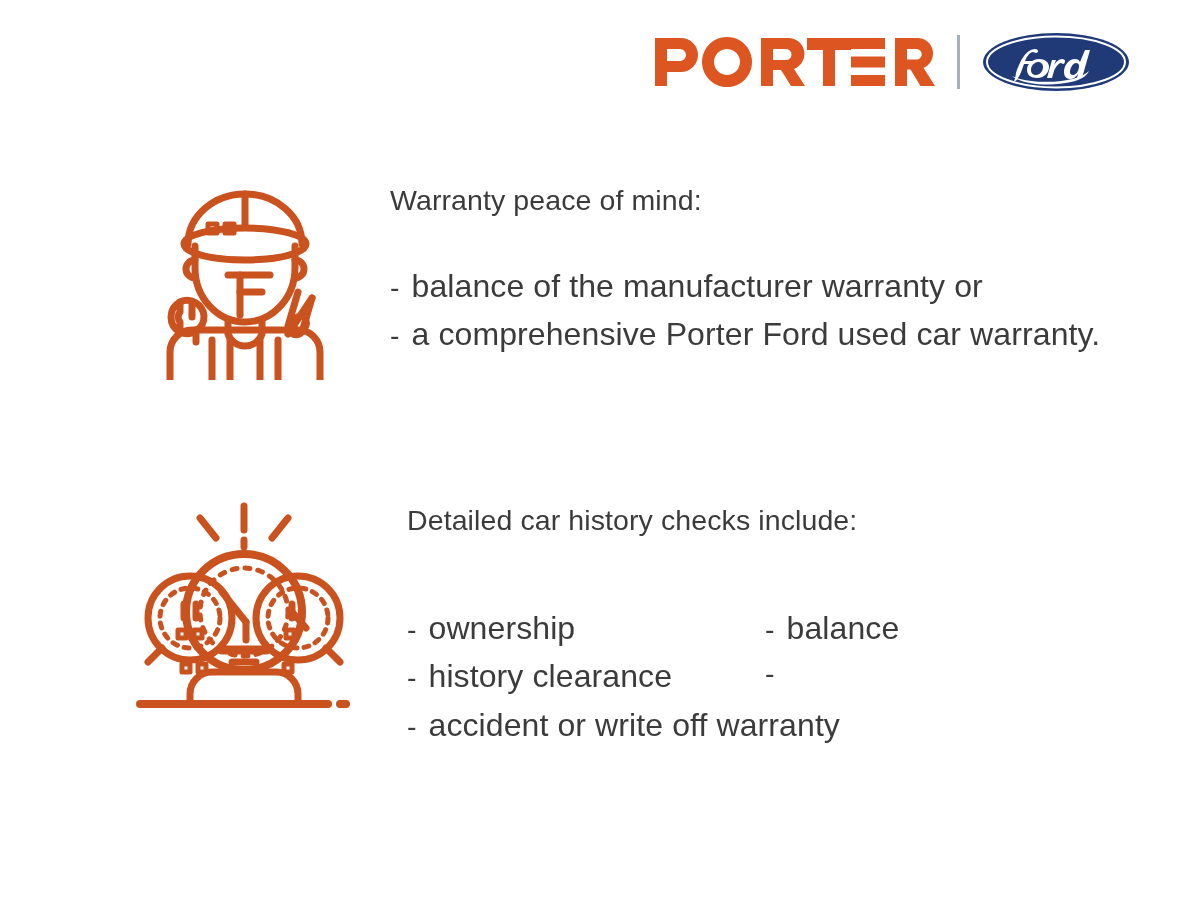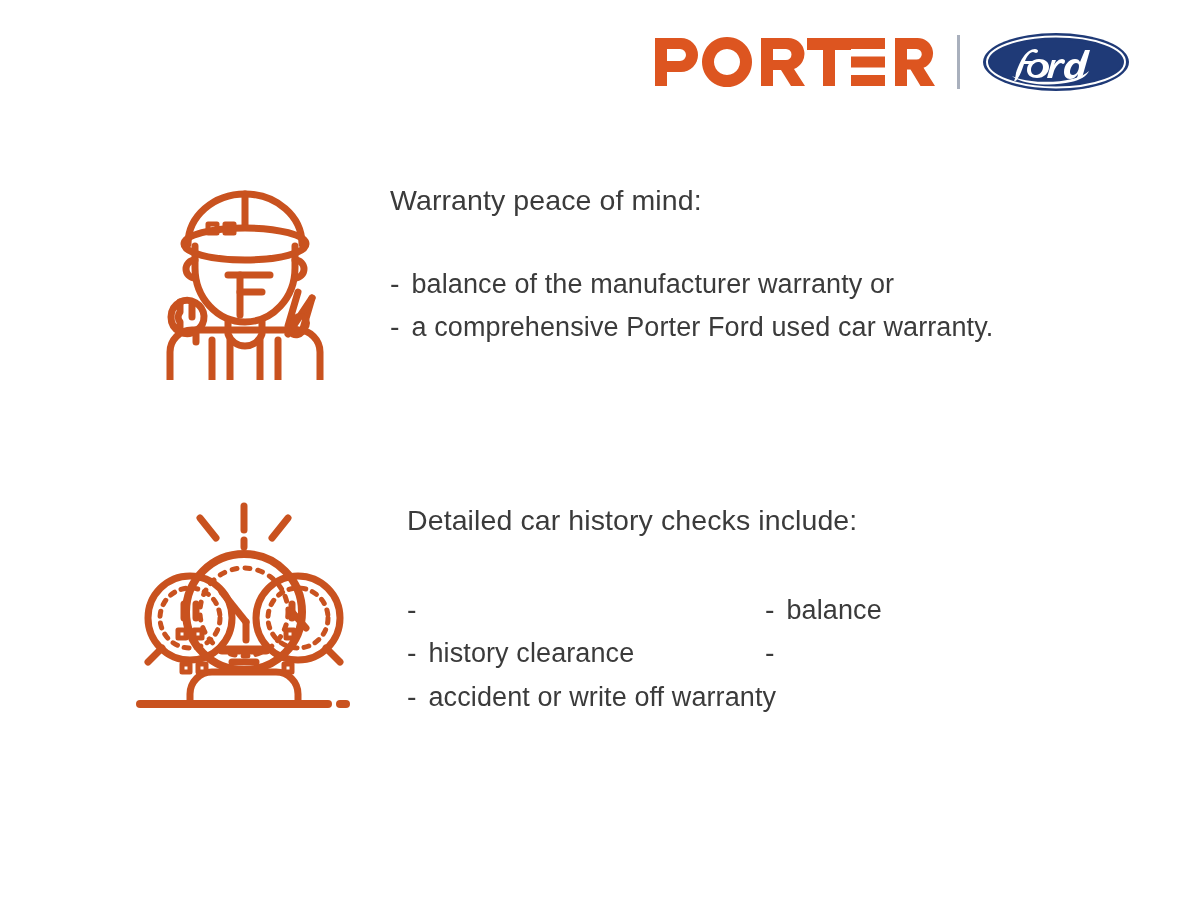--- a/index.html
+++ b/index.html
@@ -63,21 +63,21 @@
 
   .heading {
     font-size: 28.5px;
     font-weight: 400;
     color: #3b3b3b;
     letter-spacing: 0.1px;
     white-space: nowrap;
     margin: 0;
   }
   #block-warranty .heading { margin-bottom: 46px; }
-  #block-history  .heading { margin-bottom: 52px; }
+  #block-history  .heading { margin-bottom: 68px; }
 
   .bullet-list {
     list-style: none;
     margin: 0;
     padding: 0;
   }
   .bullet-row {
     display: flex;
     align-items: baseline;
     white-space: nowrap;
@@ -88,21 +88,21 @@
     white-space: nowrap;
   }
   .dash {
     color: #3b3b3b;
     font-size: 28.5px;
     line-height: 1.45;
     margin-right: 12px;
   }
   .bullet-text {
     color: #3b3b3b;
-    font-size: 27px;
+    font-size: 32px;
     line-height: 1.45;
     letter-spacing: 0.1px;
   }
 
   
   #warranty-list .bullet-row { margin-bottom: 2px; }
 
   
   #history-grid {
     display: grid;
@@ -276,20 +276,21 @@
       </g>
     </svg>
   </div>
 
   <div class="text-wrap">
     <p class="heading">Detailed car history checks include:</p>
     <div id="history-grid">
 
       <div class="bullet-item">
         <span class="dash">-</span>
+        <span class="bullet-text">ownership</span>
       </div>
       <div class="bullet-item">
         <span class="dash">-</span>
         <span class="bullet-text">balance</span>
       </div>
 
       <div class="bullet-item">
         <span class="dash">-</span>
         <span class="bullet-text">history clearance</span>
       </div>

